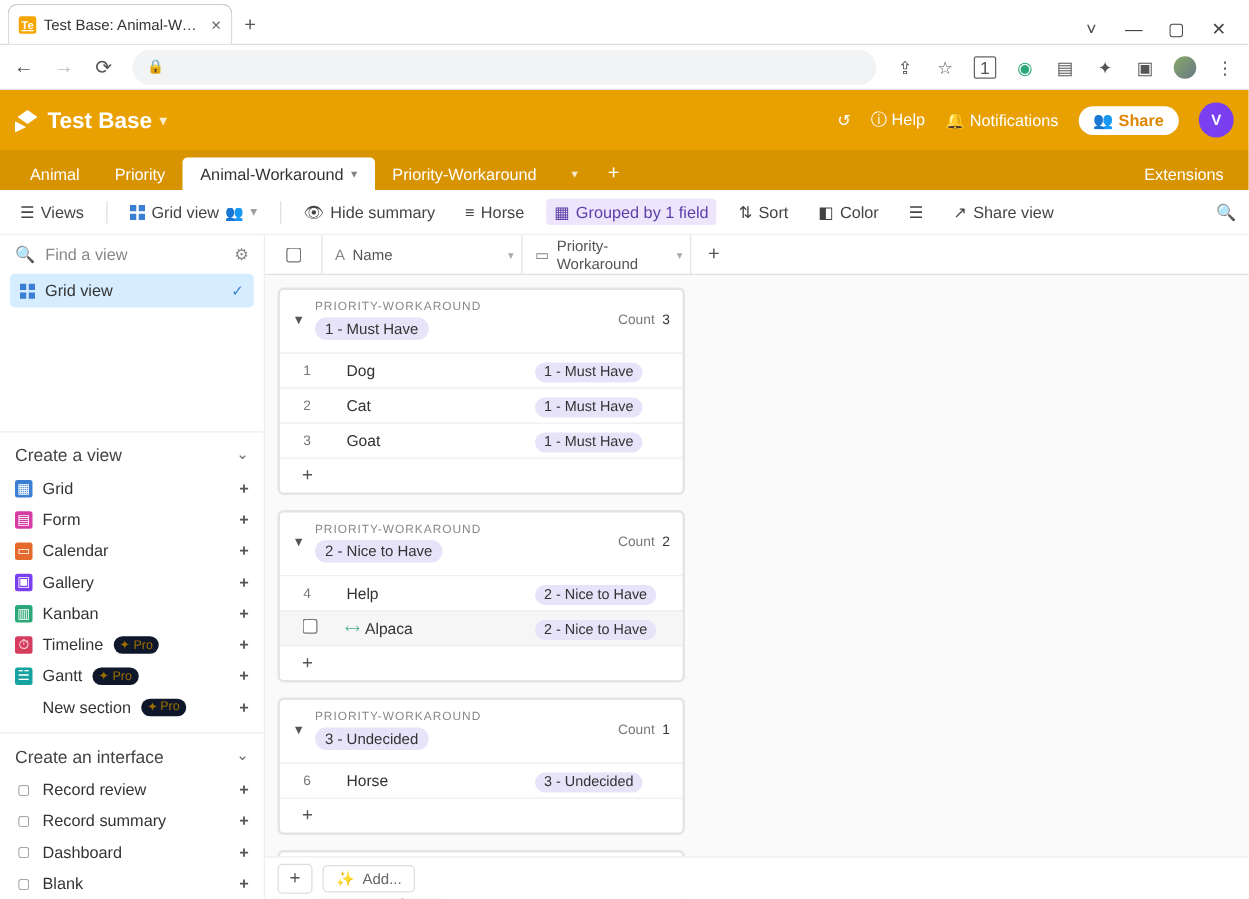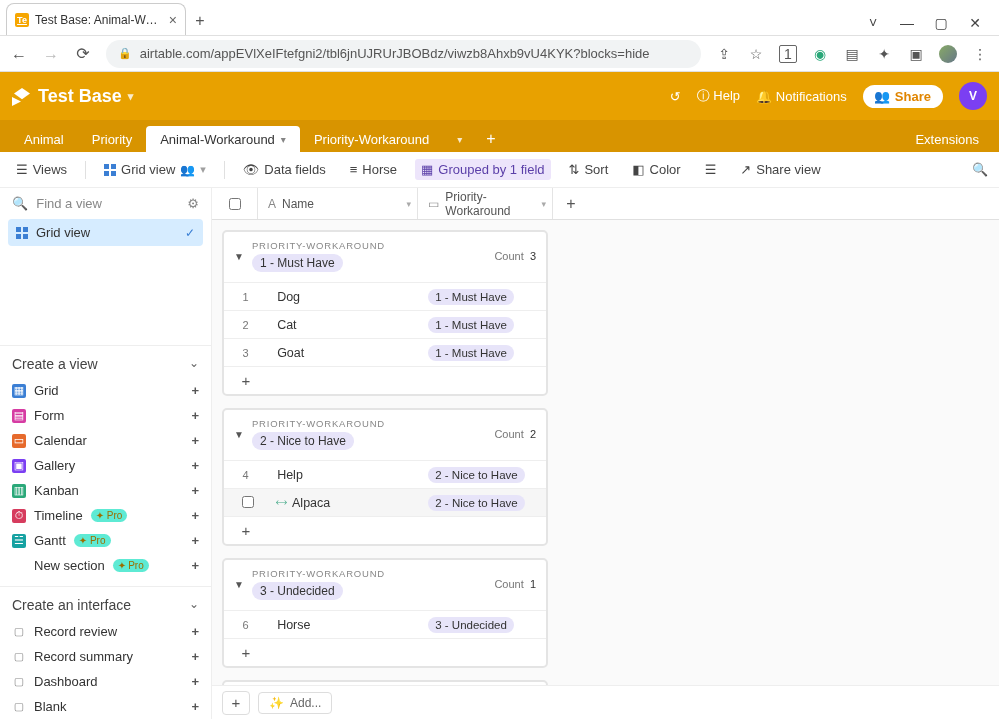--- a/index.html
+++ b/index.html
@@ -62,21 +62,21 @@
 
 .sidebar { width:212px; border-right:1px solid #eee; display:flex; flex-direction:column; font-size:13px; overflow-y: auto; }
 .sidebar .search-row { padding:8px 12px; display:flex; align-items:center; gap:8px; color:#888;}
 .view-list-item { margin: 0 8px; padding:6px 8px; display:flex; align-items:center; gap:8px; border-radius:4px;}
 .view-list-item.active { background:#d6ecff;}
 .view-list-item .check { margin-left:auto; color:#3b7fd4; font-size:12px;}
 .sb-section-title { padding:10px 12px 6px; font-size:14px; font-weight:500; color:#444; display:flex; justify-content:space-between; border-top:1px solid #eee; margin-top:8px;}
 .sb-row { padding:5px 12px; display:flex; align-items:center; gap:8px;}
 .sb-row .plus { margin-left:auto; color:#555; font-weight:600;}
 .sb-ic { width:14px; height:14px; display:flex; align-items:center; justify-content:center; font-size:11px; border-radius:2px;}
-.pro-badge { background:#5eead4; color:#9b6e00; font-size:10px; padding:1px 5px; border-radius:8px; display:flex; align-items:center; gap:2px;}
+.pro-badge { background:#0f172a; color:#9b6e00; font-size:10px; padding:1px 5px; border-radius:8px; display:flex; align-items:center; gap:2px;}
 .spacer-flex { flex:1; min-height: 40px; }
 
 
 .grid-area { flex:1; position:relative; overflow-y:auto; background:#fafafa;}
 .col-headers { display:flex; height:32px; background:#fff; border-bottom:1px solid #e0e0e0; position:sticky; top:0; z-index:2;}
 .col-h { display:flex; align-items:center; padding:0 10px; border-right:1px solid #e4e4e4; font-size:12px; color:#555; gap:6px; position:relative;}
 .col-h.chk { width:46px; justify-content:center;}
 .col-h.name { width:160px;}
 .col-h.pw { width:135px;}
 .col-h.add { width:36px; justify-content:center; font-size:16px; color:#555; border-right:none;}
@@ -129,21 +129,20 @@
     <span>✕</span>
   </div>
 </div>
 
 <div class="browser-toolbar">
   <span class="nav-arrow">←</span>
   <span class="nav-arrow disabled">→</span>
   <span class="nav-arrow">⟳</span>
   <div class="url-bar">
     <span class="lock">🔒</span>
-    <span>airtable.com/appEVlXeIFtefgni2/tbl6jnUJRUrJBOBdz/viwzb8Ahxb9vU4KYK?blocks=hide</span>
   </div>
   <div class="tb-icons">
     <span class="ic">⇪</span>
     <span class="ic">☆</span>
     <span class="ic ext-box">1</span>
     <span class="ic" style="color:#2aa879">◉</span>
     <span class="ic">▤</span>
     <span class="ic">✦</span>
     <span class="ic">▣</span>
     <span class="avatar-sm"></span>
@@ -195,21 +194,21 @@
   <div class="vb-sep"></div>
   <div class="vb-item">
       <span class="grid-ic"></span>
       <span>Grid view</span> 
       <span class="ic-sm">👥</span>
       <span class="chev" style="color:#888">▾</span>
     </div>
   <div class="vb-sep"></div>
   <div class="vb-item">
       <span>👁</span>
-      <span>Data fields</span>
+      <span>Hide summary</span>
     </div>
   <div class="vb-item">
       <span>≡</span>
       <span>Horse</span>
     </div>
   <div class="vb-item grouped">
       <span>▦</span>
       <span>Grouped by 1 field</span>
     </div>
   <div class="vb-item">

